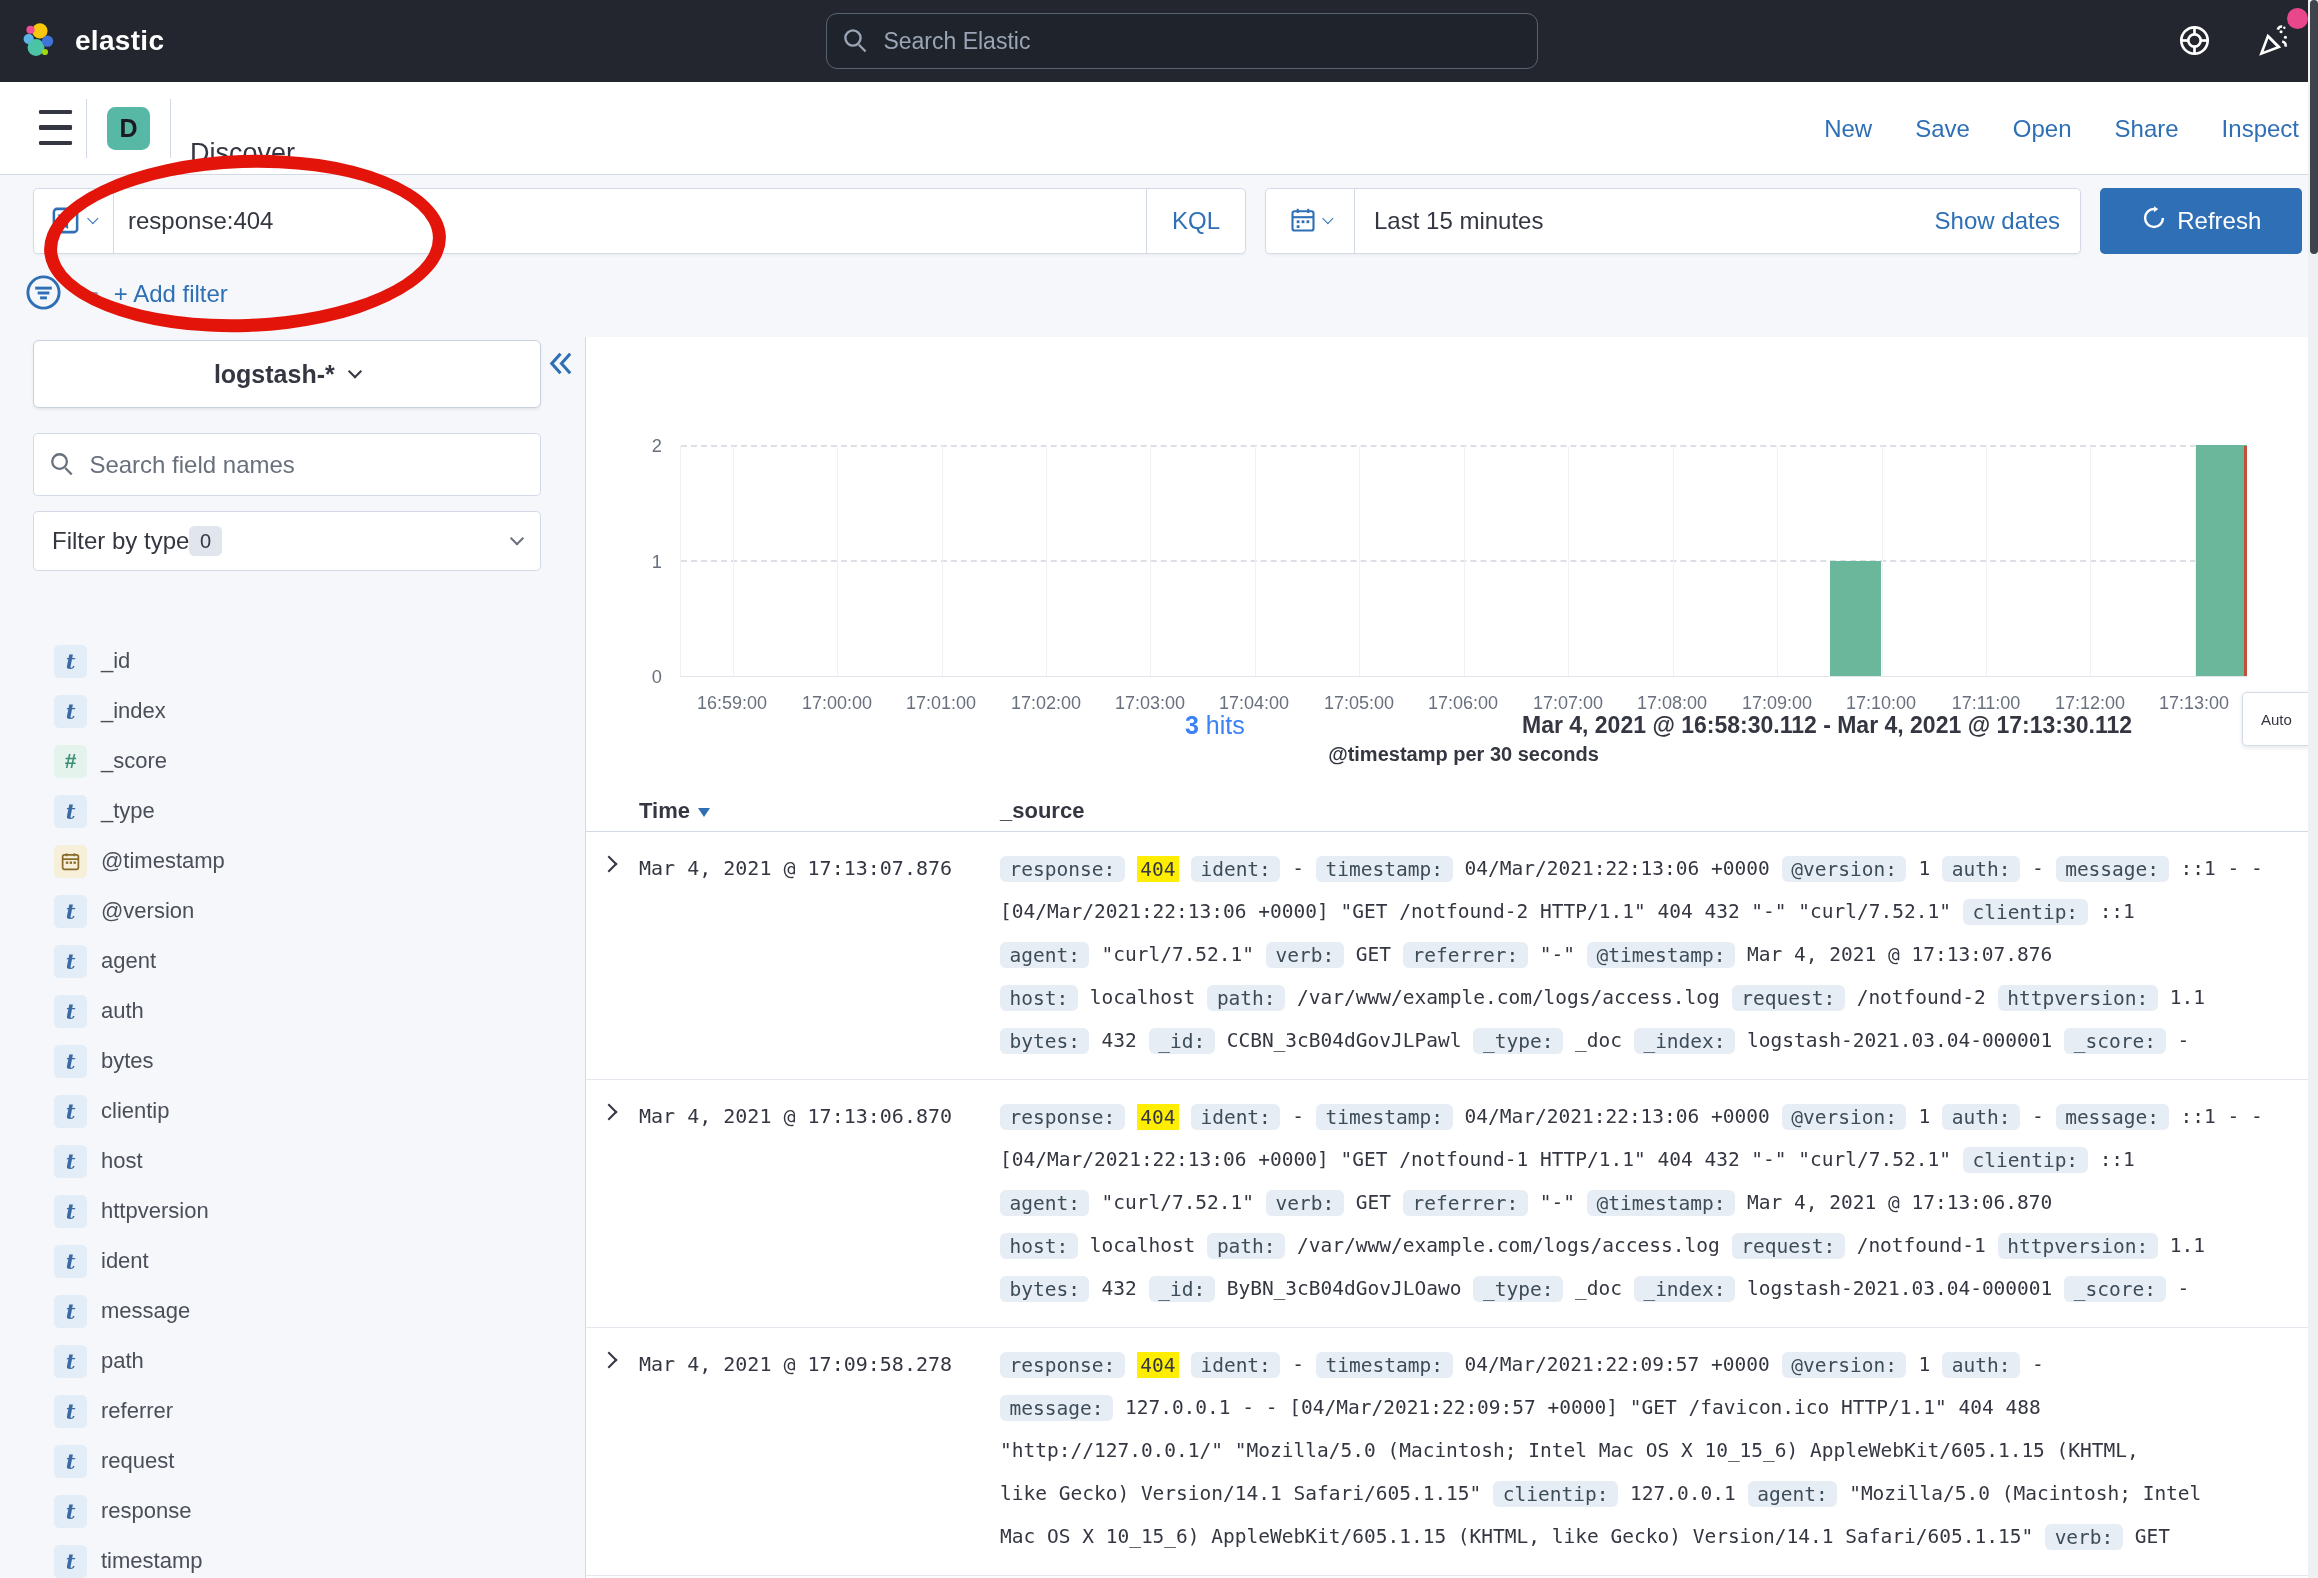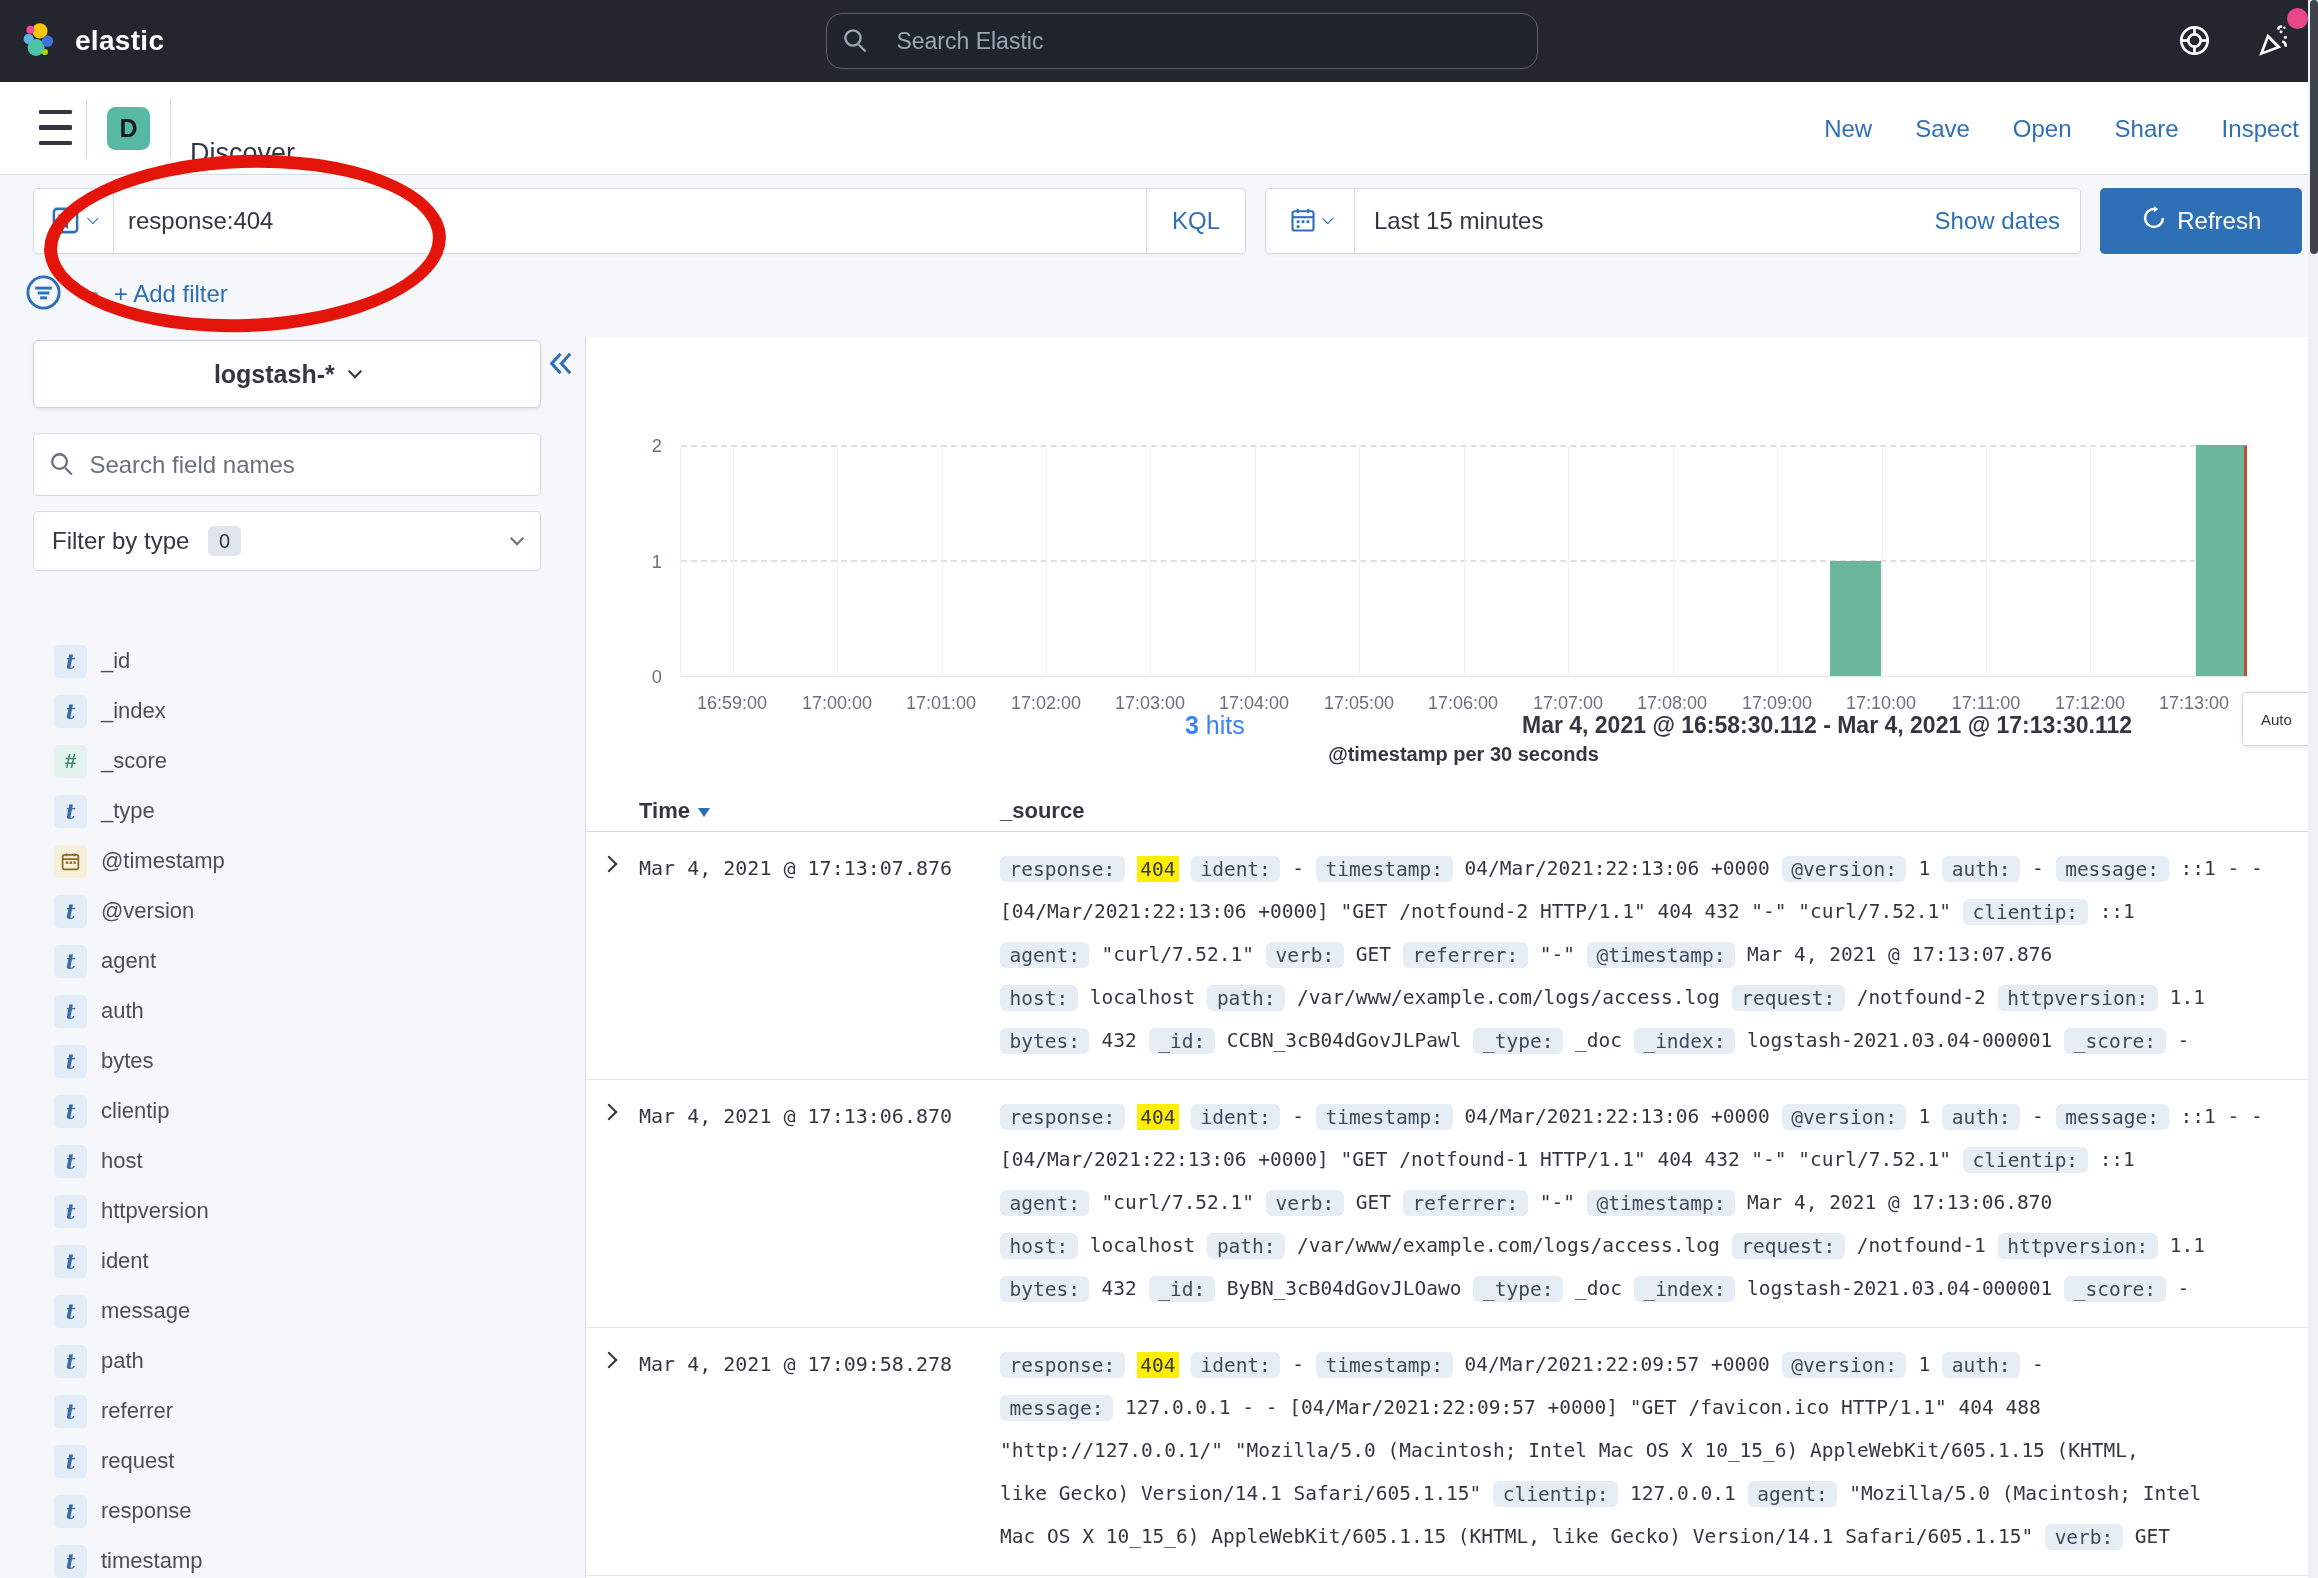--- a/index.html
+++ b/index.html
@@ -3,21 +3,21 @@
 <meta charset="utf-8">
 <style>
   * { margin:0; padding:0; box-sizing:border-box; }
   html,body { width:2319px; height:1578px; overflow:hidden; }
   body { font-family:"Liberation Sans", sans-serif; background:#f5f7fa; color:#343741; position:relative; }
 
   
   .topbar { position:absolute; left:0; top:0; width:2319px; height:82px; background:#23262e; display:flex; }
   .brand { display:flex; align-items:center; gap:14px; margin-left:20px; }
   .brand-name { color:#ffffff; font-size:28px; font-weight:600; letter-spacing:0.3px; }
-  .global-search { position:absolute; left:826px; top:13px; width:712px; height:56px; border:1.2px solid #5a6170; border-radius:16px; background:#1f232c; display:flex; align-items:center; padding-left:15.4px; gap:27px; }
+  .global-search { position:absolute; left:826px; top:13px; width:712px; height:56px; border:1.2px solid #5a6170; border-radius:11px; background:#1f232c; display:flex; align-items:center; padding-left:15.4px; gap:14px; }
   .global-search input { background:transparent; border:none; outline:none; color:#d4dae3; font-size:23px; font-family:"Liberation Sans",sans-serif; width:591px; }
   .global-search input::placeholder { color:#9aa5b5; }
   .top-icons { position:absolute; right:27px; top:0; height:82px; display:flex; align-items:center; gap:46px; }
   .noti-dot { position:absolute; right:10.6px; top:8.3px; width:21px; height:21px; border-radius:50%; background:#e8488b; }
 
   
   .navbar { position:absolute; left:0; top:82px; width:2319px; height:93px; background:#ffffff; border-bottom:1.2px solid #d3dae6; }
   .hamburger { position:absolute; left:39px; top:28px; width:33px; height:35px; display:flex; flex-direction:column; justify-content:space-between; cursor:pointer; }
   .hamburger span { display:block; height:4.1px; background:#343741; border-radius:1.2px; }
   .nav-div { position:absolute; top:16.6px; width:1.2px; height:59px; background:#d3dae6; }
@@ -42,21 +42,21 @@
   .add-filter { color:#2e6fb5; font-size:24px; cursor:pointer; }
 
   
   .sidebar { position:absolute; left:0; top:337px; width:585px; height:1241px; background:#f5f7fa; }
   .idx-box { position:absolute; left:33px; top:3px; width:508px; height:68px; background:#fff; border:1.2px solid #c9d2dd; border-radius:6px; display:flex; align-items:center; justify-content:center; gap:15.4px; box-shadow:0 1.2px 3px rgba(52,55,65,0.08); cursor:pointer; }
   .idx-box span { font-size:25px; font-weight:700; color:#343741; }
   .collapse-ic { position:absolute; left:545px; top:10.6px; cursor:pointer; }
   .f-search { position:absolute; left:33px; top:96px; width:508px; height:63px; background:#fff; border:1.2px solid #d3dae6; border-radius:4.7px; display:flex; align-items:center; padding-left:15.4px; gap:14px; }
   .f-search input { border:none; outline:none; font-size:24px; color:#343741; width:414px; background:transparent; font-family:"Liberation Sans",sans-serif; }
   .f-search input::placeholder { color:#69707d; }
-  .f-type { position:absolute; left:33px; top:174px; width:508px; height:60px; background:#fff; border:1.2px solid #d3dae6; border-radius:4.7px; display:flex; align-items:center; padding:0 18px; gap:19px; cursor:pointer; }
+  .f-type { position:absolute; left:33px; top:174px; width:508px; height:60px; background:#fff; border:1.2px solid #d3dae6; border-radius:4.7px; display:flex; align-items:center; padding:0 18px; gap:0; cursor:pointer; }
   .f-type .lab { font-size:24px; color:#343741; }
   .count-badge { background:#e0e5ee; border-radius:5.3px; padding:3.5px 10.6px; font-size:20px; color:#343741; }
   .avail { position:absolute; left:33px; top:254px; width:520px; height:41px; display:flex; align-items:center; gap:14px; }
   .avail .t { font-size:21px; font-weight:700; color:#343741; }
   .avail .count-badge { margin-left:auto; margin-right:8.3px; }
   .field-list { position:absolute; left:0; top:299px; width:581px; bottom:0; overflow:hidden; }
   .field-item { height:50px; display:flex; align-items:center; cursor:pointer; }
   .ficon { width:33px; height:33px; margin-left:54px; border-radius:5.3px; display:flex; align-items:center; justify-content:center; font-size:21px; }
   .f-t { background:#e3edf7; color:#3a6aa5; font-family:"DejaVu Serif",serif; font-style:italic; font-weight:700; }
   .f-n { background:#e4f3ec; color:#3c8e77; font-weight:700; }

